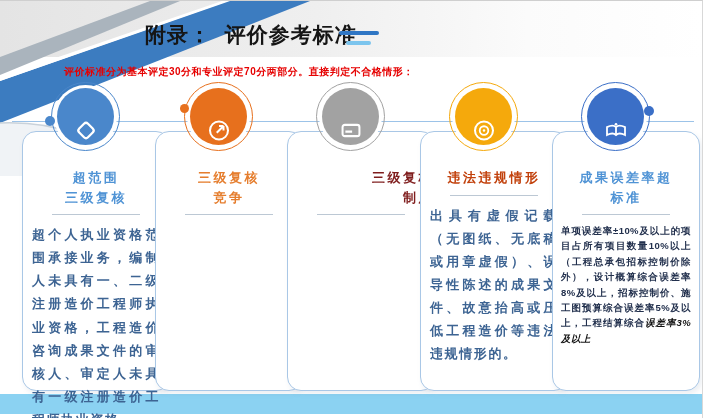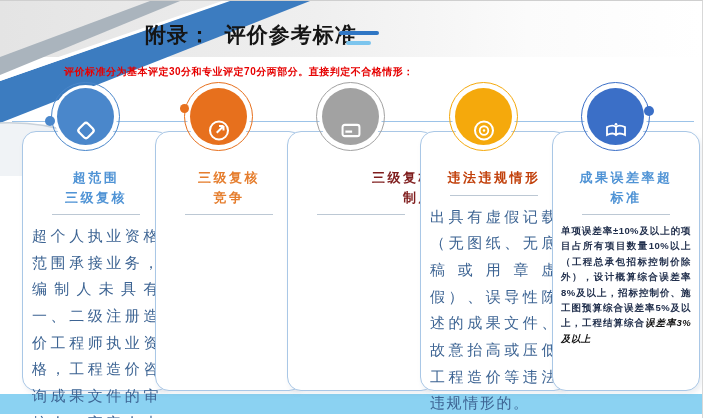--- a/index.html
+++ b/index.html
@@ -23,21 +23,21 @@
     box-shadow:2px 3px 5px rgba(120,140,170,0.14);}
   .circle{position:absolute;top:87px;width:57px;height:57px;border-radius:50%;z-index:3;
     box-shadow:0 0 0 3px #ffffff;}
   .circle-ring{position:absolute;left:-6px;top:-6px;right:-6px;bottom:-6px;border:1px solid;border-radius:50%;}
   .sat-dot{position:absolute;border-radius:50%;}
   .circle-icon{position:absolute;left:50%;bottom:1px;transform:translateX(-50%);width:27px;height:27px;}
   .card-heading{margin-top:36px;text-align:center;font-weight:bold;font-size:13px;
     line-height:1.5;letter-spacing:2.5px;}
   .card-heading span{display:block;}
   .heading-rule{width:88px;height:1px;background:#bcc8d4;margin:7px auto 8px;}
-  .card-body{padding:0 9px;font-size:15px;font-weight:normal;line-height:1.78;
+  .card-body{padding:0 9px;font-size:13px;font-weight:bold;line-height:1.78;
     letter-spacing:1.6px;text-align:justify;}
   .card-body-small{padding:0 8px;font-size:9.5px;font-weight:bold;line-height:1.62;
     letter-spacing:0.4px;text-align:justify;}
   .body-bold{font-weight:bold;font-style:italic;color:#111;}
   .bottomband{position:absolute;left:0;top:393px;width:703px;height:20px;}
 </style>
 </head>
 <body>
 
 <div id="canvas">

